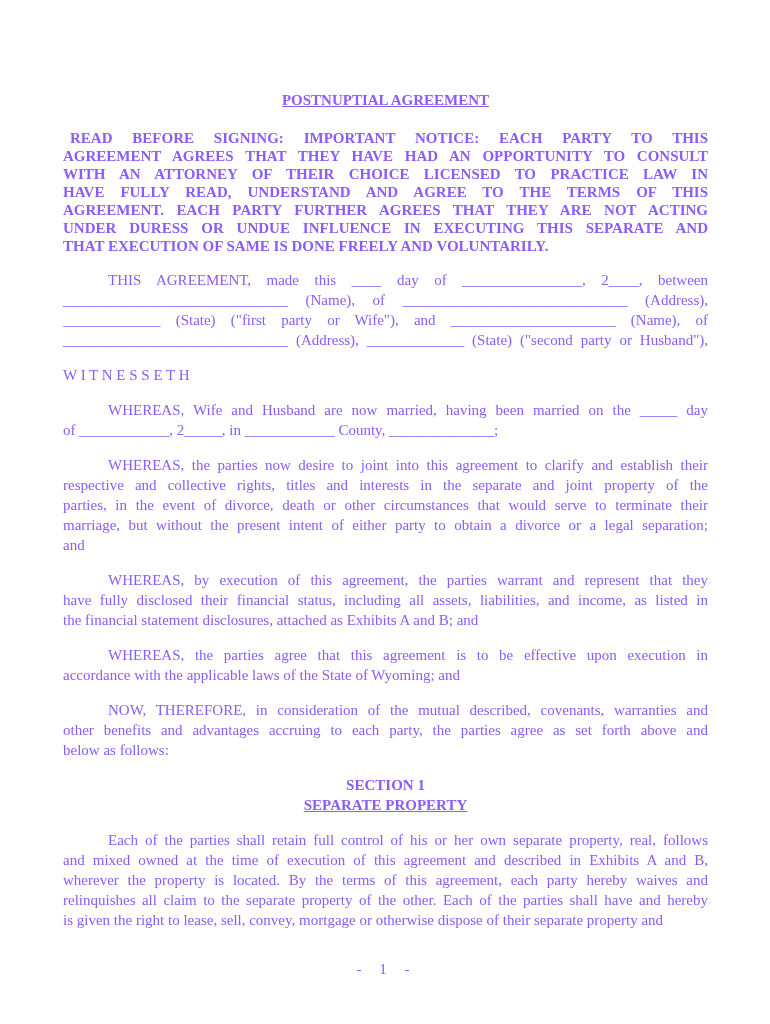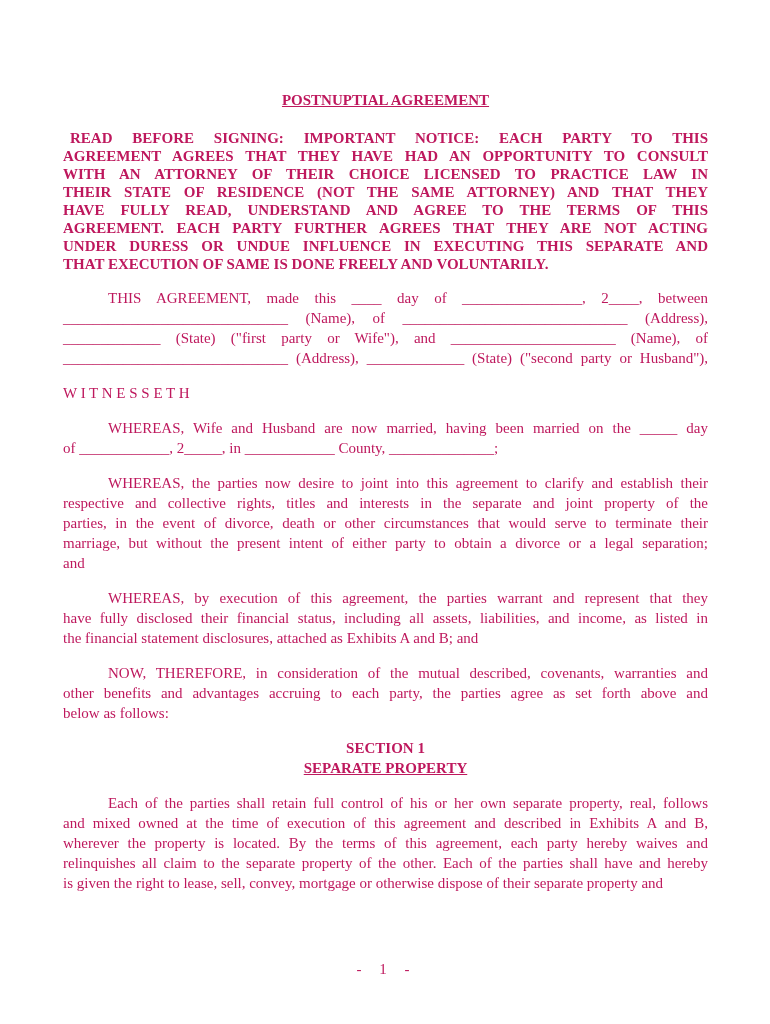--- a/index.html
+++ b/index.html
@@ -6,21 +6,21 @@
     margin: 0;
     padding: 0;
     background: #ffffff;
   }
   .page {
     position: relative;
     width: 770px;
     height: 1024px;
     margin: 0 auto;
     background: #ffffff;
-    color: #be185d;
+    color: #8b5cf6;
     font-family: "Liberation Serif", "DejaVu Serif", serif;
     font-size: 15px;
     box-sizing: border-box;
     padding: 90px 62px 0 63px;
     overflow: hidden;
   }
   .doc-title {
     text-align: center;
     font-weight: bold;
     text-decoration: underline;
@@ -71,21 +71,20 @@
 <body>
 
 <div class="page">
 
   <div class="doc-title">POSTNUPTIAL AGREEMENT</div>
 
   <div class="para notice">
       <div class="line">READ BEFORE SIGNING: IMPORTANT NOTICE: EACH PARTY TO THIS</div>
       <div class="line">AGREEMENT AGREES THAT THEY HAVE HAD AN OPPORTUNITY TO CONSULT</div>
       <div class="line">WITH AN ATTORNEY OF THEIR CHOICE LICENSED TO PRACTICE LAW IN</div>
-      <div class="line">THEIR STATE OF RESIDENCE (NOT THE SAME ATTORNEY) AND THAT THEY</div>
       <div class="line">HAVE FULLY READ, UNDERSTAND AND AGREE TO THE TERMS OF THIS</div>
       <div class="line">AGREEMENT. EACH PARTY FURTHER AGREES THAT THEY ARE NOT ACTING</div>
       <div class="line">UNDER DURESS OR UNDUE INFLUENCE IN EXECUTING THIS SEPARATE AND</div>
       <div class="line line-last">THAT EXECUTION OF SAME IS DONE FREELY AND VOLUNTARILY.</div>
     </div>
 
   <div class="para indent-first">
       <div class="line">THIS AGREEMENT, made this ____ day of ________________, 2____, between</div>
       <div class="line">______________________________ (Name), of ______________________________ (Address),</div>
       <div class="line">_____________ (State) ("first party or Wife"), and ______________________ (Name), of</div>
@@ -106,20 +105,24 @@
       <div class="line">marriage, but without the present intent of either party to obtain a divorce or a legal separation;</div>
       <div class="line line-last">and</div>
     </div>
 
   <div class="para indent-first">
       <div class="line">WHEREAS, by execution of this agreement, the parties warrant and represent that they</div>
       <div class="line">have fully disclosed their financial status, including all assets, liabilities, and income, as listed in</div>
       <div class="line line-last">the financial statement disclosures, attached as Exhibits A and B; and</div>
     </div>
 
+  <div class="para indent-first">
+      <div class="line">WHEREAS, the parties agree that this agreement is to be effective upon execution in</div>
+      <div class="line line-last">accordance with the applicable laws of the State of Wyoming; and</div>
+    </div>
 
   <div class="para indent-first">
       <div class="line">NOW, THEREFORE, in consideration of the mutual described, covenants, warranties and</div>
       <div class="line">other benefits and advantages accruing to each party, the parties agree as set forth above and</div>
       <div class="line line-last">below as follows:</div>
     </div>
 
   <div class="section-heading">
     <div>SECTION 1</div>
     <div class="sub">SEPARATE PROPERTY</div>

